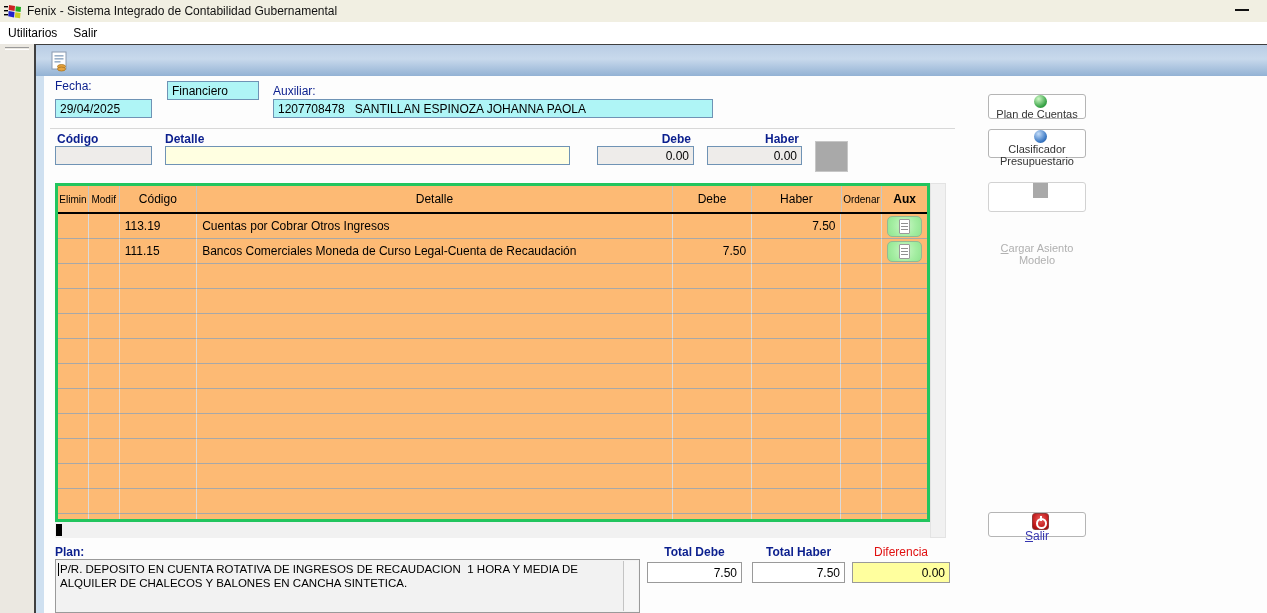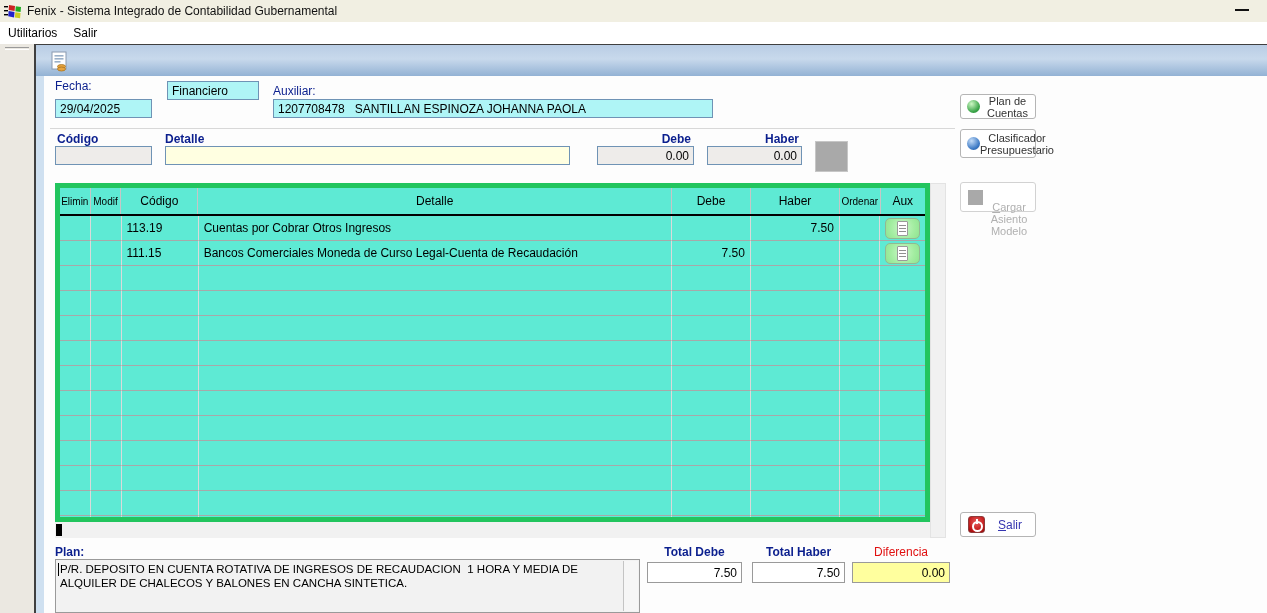--- a/index.html
+++ b/index.html
@@ -35,50 +35,50 @@
   .cyan { background:#aff5f6; }
   .graybg { background:#eeecea; }
   .yellowbg { background:#ffffe1; }
   .whitebg { background:#ffffff; border-color:#9a9a9a; }
   .diffbg { background:#ffff9e; border-color:#9a9a9a; }
   .num { justify-content:flex-end; }
   .sep-line { position:absolute; left:50px; top:128px; width:905px; height:1px; background:#d8d8d8; }
   .sq-btn { position:absolute; left:815px; top:141px; width:33px; height:31px; background:#a9a9a9; border:1px solid #c6c6c6; }
 
   
-  .grid { position:absolute; left:55px; top:183px; width:875px; height:339px; border:5px solid #22c55e; background:#5eead4; overflow:hidden; }
+  .grid { position:absolute; left:55px; top:183px; width:875px; height:339px; border:3px solid #22c55e; background:#fdba74; overflow:hidden; }
   .g-header { display:flex; height:26px; }
   .gh { font-size:12px; color:#000; display:flex; align-items:center; justify-content:center; border-right:1px solid #c6c6c6; overflow:hidden; }
   .gh.small { font-size:10px; }
   .g-black { height:2px; background:#000; }
   .g-row { display:flex; height:25px; }
   .gc { border-right:1px solid #dadada; border-bottom:1px solid #a8a8a8; font-size:12px; color:#000;
         display:flex; align-items:center; padding:0 5px; white-space:nowrap; overflow:hidden; }
   .c-elimin{width:31px;} .c-modif{width:31px;} .c-codigo{width:78px;} .c-detalle{width:479px;}
-  .c-debe{width:80px;} .c-haber{width:90px;} .c-ordenar{width:41px;} .c-aux{width:45px; border-right:none; justify-content:center;}
+  .c-debe{width:80px;} .c-haber{width:90px;} .c-ordenar{width:41px;} .c-aux{width:45px; border-right:none; justify-content:center;font-weight:bold;}
   .aux-btn { width:36px; height:21px; border:1px solid #93b893; border-radius:5px;
              background:radial-gradient(circle at 50% 45%, #ccf7c8 0%, #a3eda1 60%, #8fe490 100%);
              display:flex; align-items:center; justify-content:center; cursor:pointer; }
   .aux-doc { width:11px; height:15px; background:#fff; border:1px solid #9a9a9a; border-radius:1px; }
   .aux-doc::before { content:""; display:block; margin:3px 1px 0 1px; height:9px;
              background:repeating-linear-gradient(#909090 0 1px, transparent 1px 3px); }
 
   .vscroll { position:absolute; left:930px; top:183px; width:16px; height:355px; background:#f1f1f1; border:1px solid #e3e3e3; }
   .hscroll { position:absolute; left:55px; top:522px; width:875px; height:16px; background:#f1f1f1; }
   .hscroll .caret { position:absolute; left:1px; top:2px; width:6px; height:12px; background:#000; }
 
   
   .glosa-box { position:absolute; left:55px; top:559px; width:585px; height:54px; background:#f2f2f2; border:1px solid #9a9a9a; }
   .glosa-text { position:absolute; left:4px; top:2px; width:558px; font-size:11.5px; line-height:14px; color:#000; white-space:pre-wrap; }
   .glosa-caret { position:absolute; left:2px; top:3px; width:1px; height:13px; background:#000; }
   .glosa-scroll { position:absolute; right:1px; top:1px; width:15px; height:50px; background:#f6f6f6; border-left:1px solid #c4c4c4; }
 
   
-  .side-btn { position:absolute; left:960px; width:76px; background:#ffffff; border:1px solid #b5b5b5; border-radius:3px;
-              display:flex; align-items:center; font-size:11px; color:#333; cursor:pointer; }
+  .side-btn { position:absolute; left:988px; width:98px; background:#ffffff; border:1px solid #b5b5b5; border-radius:3px;
+              display:flex; align-items:center; font-size:11px; color:#333; cursor:pointer;flex-direction:column; }
   .side-btn .cap { flex:1; text-align:center; line-height:12px; }
   .sphere { width:13px; height:13px; border-radius:50%; margin-left:6px; flex:0 0 auto; }
   .sphere.green { background:radial-gradient(circle at 35% 30%, #cdf8c4, #3aa448 65%, #1e7e2e); }
   .sphere.blue  { background:radial-gradient(circle at 35% 30%, #c3dcf8, #3a78c4 65%, #1e4f8e); }
   .btn-disabled { border-color:#d2d2d2; cursor:default; }
   .btn-disabled .cap { color:#b0b0b0;margin-top:44px; }
   .gray-sq { width:15px; height:15px; background:#a9a9a9; margin-left:7px; flex:0 0 auto; }
   .ul-first::first-letter { text-decoration:underline; }
   .power-icon { position:relative; width:17px; height:17px; border-radius:3px; margin-left:7px; flex:0 0 auto;
                 background:radial-gradient(circle at 50% 35%, #e86060, #c01515 70%, #8e0b0b); border:1px solid #8e3b3b; }

